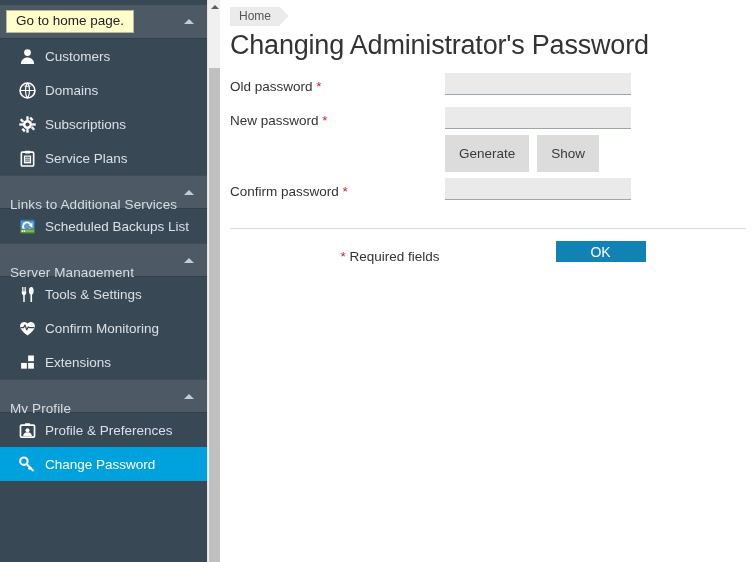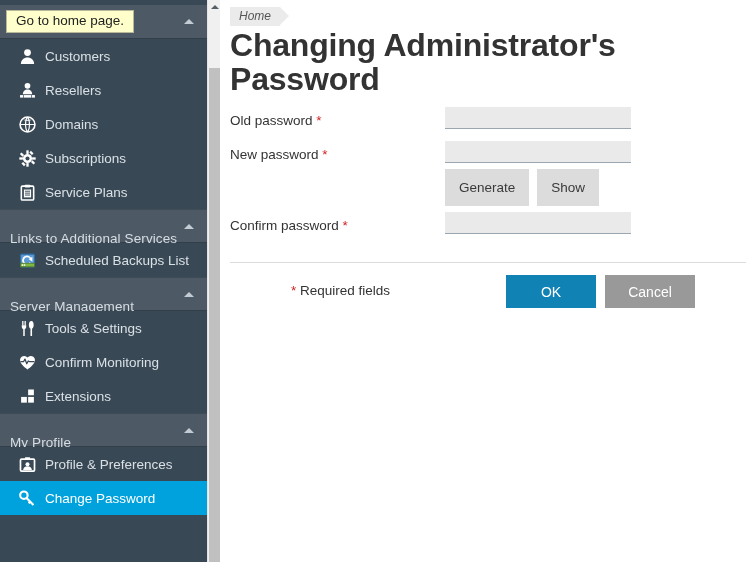--- a/index.html
+++ b/index.html
@@ -141,21 +141,21 @@
   }
 
   
   .main {
     flex: 1;
     position: relative;
     background: #ffffff;
     padding-left: 10px;
   }
 
-  .crumbs { padding: 6px 0 0 0; height: 26px; font-style: italic; }
+  .crumbs { padding: 6px 0 0 0; height: 26px; }
   .crumb {
     position: relative;
     display: inline-block;
     background: #ebebeb;
     color: #555555;
     font-size: 12px;
     line-height: 19px;
     height: 19px;
     padding: 0 9px 0 9px;
     cursor: pointer;
@@ -166,22 +166,22 @@
     right: -9px; top: 0;
     width: 0; height: 0;
     border-top: 9.5px solid transparent;
     border-bottom: 9.5px solid transparent;
     border-left: 9px solid #ebebeb;
   }
 
   h1.page-title {
     margin: 2px 0 0 0;
     padding: 0;
-    font-size: 32px;
-    font-weight: bold;
+    font-size: 27px;
+    font-weight: normal;
     color: #333333;
     letter-spacing: -0.2px;
     line-height: 34px;
   }
 
   .form {
     margin-top: 11px;
   }
   .row {
     display: flex;
@@ -241,21 +241,21 @@
     flex: 0 0 215px;
     font-size: 13.5px;
     color: #333333;
     padding-top: 8px;
   }
   .act-btns { display: flex; gap: 9px; }
   .big-btn {
     border: none;
     font-family: "Liberation Sans", sans-serif;
     font-size: 14px;
-    height: 33px;
+    height: 21px;
     min-width: 90px;
     padding: 0 18px;
     color: #ffffff;
     cursor: pointer;
   }
   .big-btn.ok { background: #1082b4; }
   .big-btn.cancel { background: #999999; }
 </style>
 </head>
 <body>
@@ -276,32 +276,20 @@
       <div class="nav-item">
         <span class="ico">
           <svg width="17" height="17" viewBox="0 0 16 16">
               <circle cx="8" cy="4.3" r="3.2" fill="#ffffff"></circle>
               <path d="M1.8 15c0-3.6 2.8-6 6.2-6s6.2 2.4 6.2 6z" fill="#ffffff"></path>
             </svg>
         </span>
         <span class="n-label">Customers</span>
       </div>
 
-      <div class="nav-item">
-        <span class="ico">
-          <svg width="17" height="17" viewBox="0 0 16 16">
-              <circle cx="8" cy="3.6" r="2.7" fill="#ffffff"></circle>
-              <path d="M3.6 11.5c0-2.6 2-4.4 4.4-4.4s4.4 1.8 4.4 4.4z" fill="#ffffff"></path>
-              <rect x="1" y="12.3" width="3" height="2.4" fill="#ffffff"></rect>
-              <rect x="4.6" y="12.3" width="6.8" height="2.4" fill="#ffffff"></rect>
-              <rect x="12" y="12.3" width="3" height="2.4" fill="#ffffff"></rect>
-            </svg>
-        </span>
-        <span class="n-label">Resellers</span>
-      </div>
 
       <div class="nav-item">
         <span class="ico">
           <svg width="17" height="17" viewBox="0 0 16 16">
               <circle cx="8" cy="8" r="7" fill="none" stroke="#ffffff" stroke-width="1.5"></circle>
               <path d="M8 1.2c2.4 2 2.4 11.6 0 13.6M8 1.2c-2.4 2-2.4 11.6 0 13.6M1.4 8h13.2" fill="none" stroke="#ffffff" stroke-width="1.1"></path>
               <path d="M4 3.5c2 1.2 6 1.2 8 0" fill="#ffffff"></path>
             </svg>
         </span>
         <span class="n-label">Domains</span>
@@ -474,19 +462,18 @@
 
       <div class="divider"></div>
 
       <div class="actions">
         <div class="reqnote">
           <span class="req">*</span>
           <span>Required fields</span>
         </div>
         <div class="act-btns">
           <button class="big-btn ok">OK</button>
-          <button class="big-btn cancel">Cancel</button>
         </div>
       </div>
 
     </div>
   </div>
 </div>
 
 </body></html>

